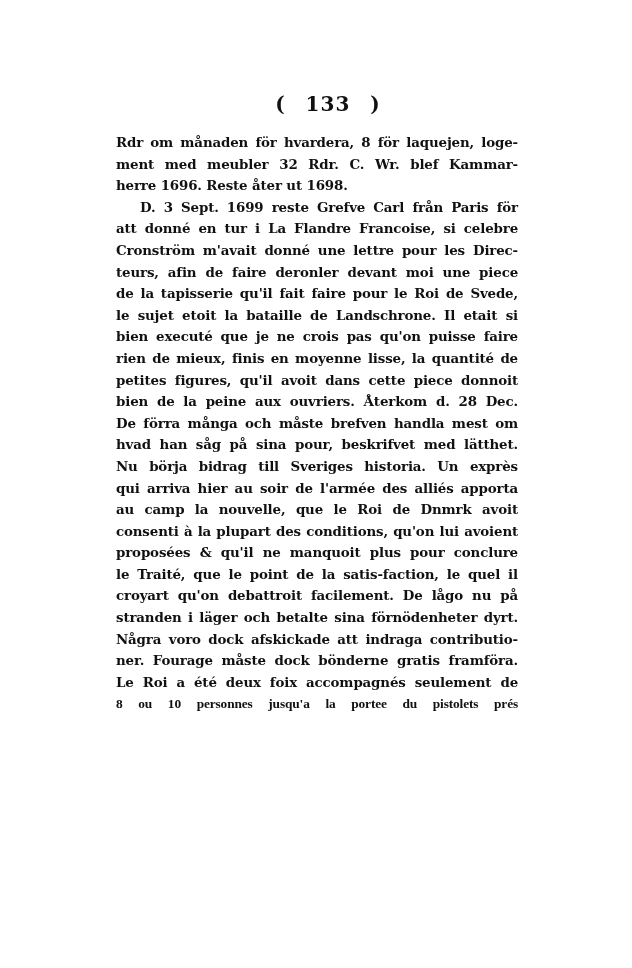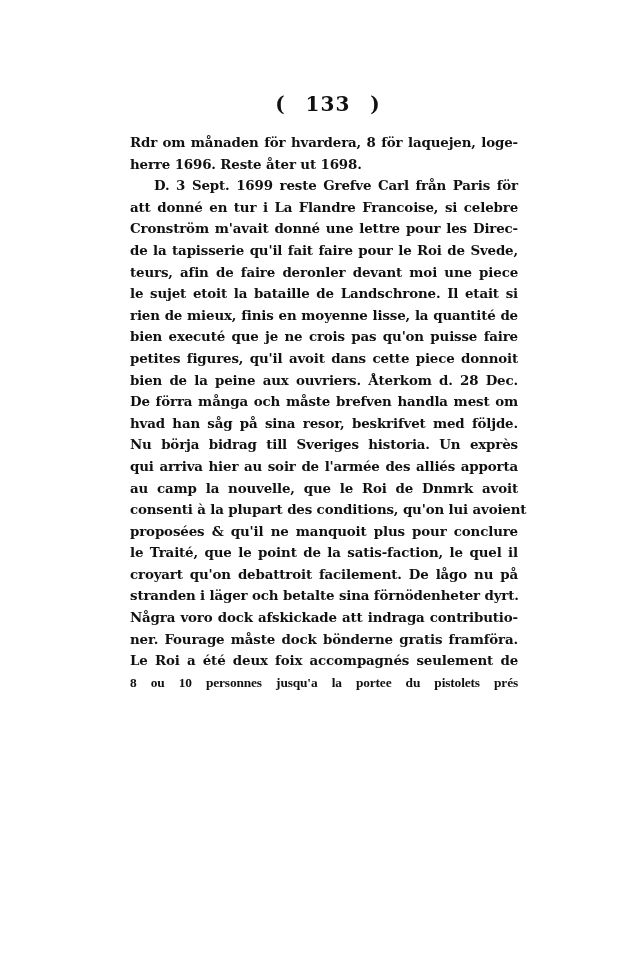--- a/index.html
+++ b/index.html
@@ -44,21 +44,20 @@
       display: block;
       height: 21.6px;
       line-height: 21.6px;
       font-family: "DejaVu Serif", serif;
       font-weight: bold;
       font-size: 13.4px;
       white-space: nowrap;
       text-align: justify;
       text-align-last: justify;
       letter-spacing: -0.15px;
-      margin-left: 14px;
     }
     .line.last {
       text-align-last: justify;
       font-family: Liberation Serif, serif;
     }
     .line.indent {
       padding-left: 24px;
       box-sizing: border-box;
     }
     .line.short {
@@ -66,33 +65,34 @@
     }
   </style>
 </head>
 <body>
 
 <div class="page">
   <div class="page-number">( 133 )</div>
 
   <div class="text-block">
     <span class="line">Rdr om månaden för hvardera, 8 för laquejen, loge-</span>
+    <span class="line">ment med meubler 32 Rdr. C. Wr. blef Kammar-</span>
     <span class="line short">herre 1696. Reste åter ut 1698.</span>
     <span class="line indent">D. 3 Sept. 1699 reste Grefve Carl från Paris för</span>
     <span class="line">att donné en tur i La Flandre Francoise, si celebre</span>
     <span class="line">Cronström m'avait donné une lettre pour les Direc-</span>
+    <span class="line">teurs, afin de faire deronler devant moi une piece</span>
     <span class="line">de la tapisserie qu'il fait faire pour le Roi de Svede,</span>
-    <span class="line">teurs, afin de faire deronler devant moi une piece</span>
     <span class="line">le sujet etoit la bataille de Landschrone. Il etait si</span>
+    <span class="line">bien executé que je ne crois pas qu'on puisse faire</span>
     <span class="line">rien de mieux, finis en moyenne lisse, la quantité de</span>
-    <span class="line">bien executé que je ne crois pas qu'on puisse faire</span>
     <span class="line">petites figures, qu'il avoit dans cette piece donnoit</span>
     <span class="line">bien de la peine aux ouvriers. Återkom d. 28 Dec.</span>
     <span class="line">De förra många och måste brefven handla mest om</span>
-    <span class="line">hvad han såg på sina resor, beskrifvet med följde.</span>
+    <span class="line">hvad han såg på sina pour, beskrifvet med lätthet.</span>
     <span class="line">Nu börja bidrag till Sveriges historia. Un exprès</span>
     <span class="line">qui arriva hier au soir de l'armée des alliés apporta</span>
     <span class="line">au camp la nouvelle, que le Roi de Dnmrk avoit</span>
     <span class="line">consenti à la plupart des conditions, qu'on lui avoient</span>
     <span class="line">proposées &amp; qu'il ne manquoit plus pour conclure</span>
     <span class="line">le Traité, que le point de la satis-faction, le quel il</span>
     <span class="line">croyart qu'on debattroit facilement. De lågo nu på</span>
     <span class="line">stranden i läger och betalte sina förnödenheter dyrt.</span>
     <span class="line">Några voro dock afskickade att indraga contributio-</span>
     <span class="line">ner. Fourage måste dock bönderne gratis framföra.</span>

